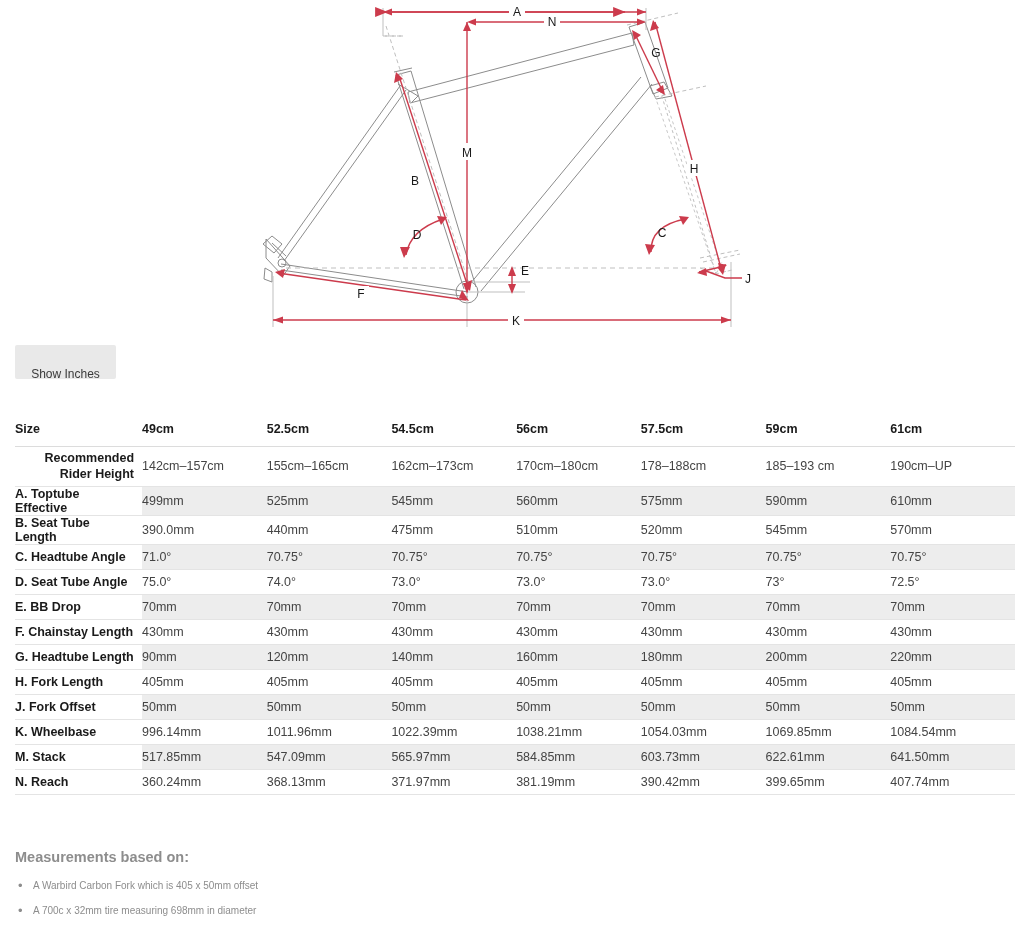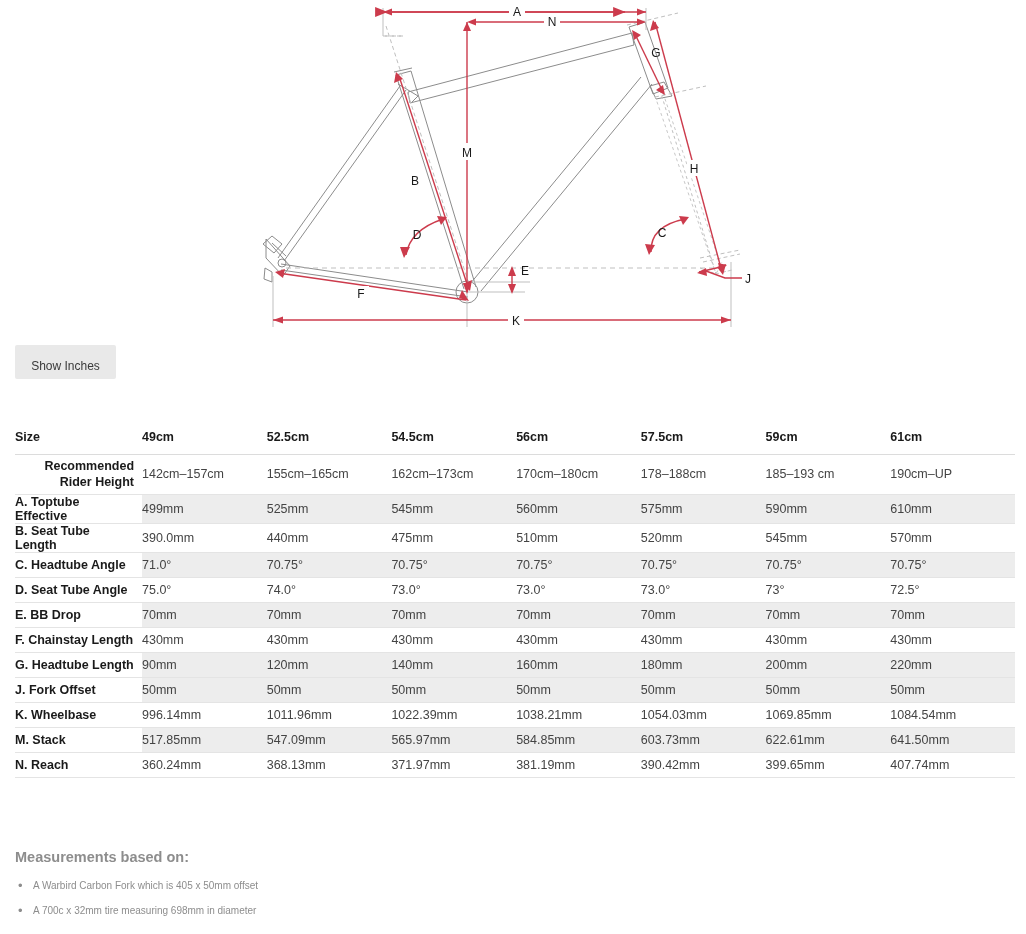--- a/index.html
+++ b/index.html
@@ -33,32 +33,31 @@
     width: 101px; height: 34px;
     background: #e9e9e9;
     border: none;
     border-radius: 2px;
     color: #3a3a3a;
     font-family: "Liberation Sans", sans-serif;
     font-size: 12px;
     line-height: 34px;
     text-align: center;
     cursor: pointer;
-    padding: 4px;
+    padding: 12px;
   }
 
   
   #geo-table {
     position: absolute;
     left: 15px; top: 418px;
     width: 1000px;
     border-collapse: collapse;
     font-family: "Liberation Sans", sans-serif;
     table-layout: fixed;
-    margin-top: 8px;
   }
   #geo-table th, #geo-table td {
     text-align: left;
     vertical-align: middle;
     padding: 0 0 0 0;
     border: none;
   }
   #geo-table thead th {
     font-size: 12.5px;
     font-weight: bold;
@@ -404,20 +403,30 @@
         <tr class="alt">
           <td class="rowlabel">G. Headtube Length</td>
           <td>90mm</td>
           <td>120mm</td>
           <td>140mm</td>
           <td>160mm</td>
           <td>180mm</td>
           <td>200mm</td>
           <td>220mm</td>
         </tr>
+        <tr>
+          <td class="rowlabel">H. Fork Length</td>
+          <td>405mm</td>
+          <td>405mm</td>
+          <td>405mm</td>
+          <td>405mm</td>
+          <td>405mm</td>
+          <td>405mm</td>
+          <td>405mm</td>
+        </tr>
         <tr class="alt">
           <td class="rowlabel">J. Fork Offset</td>
           <td>50mm</td>
           <td>50mm</td>
           <td>50mm</td>
           <td>50mm</td>
           <td>50mm</td>
           <td>50mm</td>
           <td>50mm</td>
         </tr>

